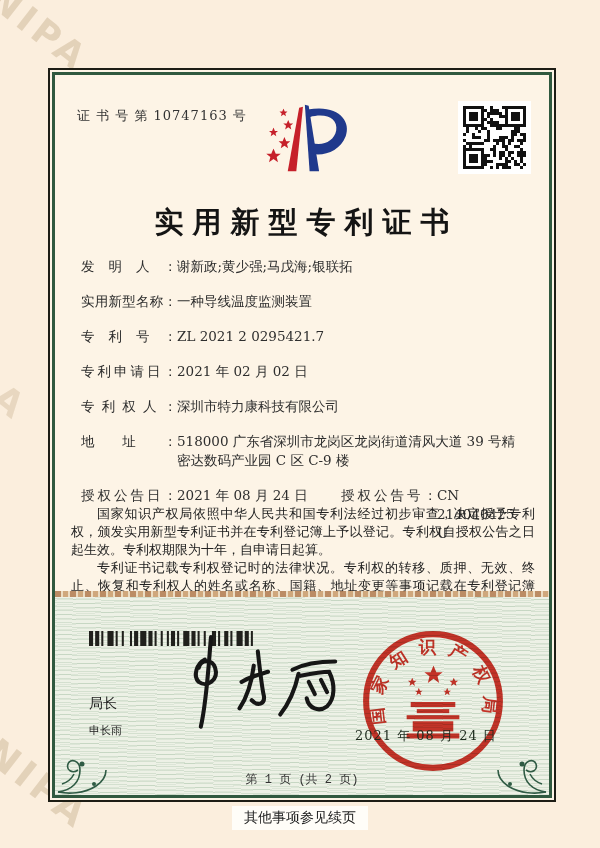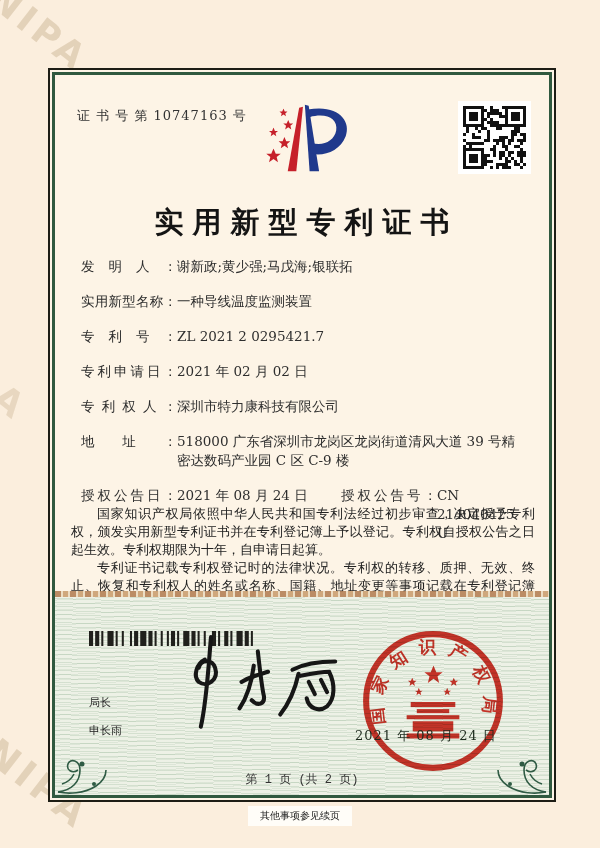--- a/index.html
+++ b/index.html
@@ -61,36 +61,36 @@
   }
 
   .greensec{
     position:absolute;left:0;right:0;bottom:0;height:198px;
     background:
       repeating-linear-gradient(2deg, rgba(110,155,115,.20) 0 1px, rgba(0,0,0,0) 1px 4px),
       repeating-linear-gradient(-3deg, rgba(110,155,115,.13) 0 1px, rgba(0,0,0,0) 1px 5px),
       #edf1e6;
   }
   .barcode{position:absolute;left:34px;top:34px;width:168px;height:15px;}
-  .director-label{position:absolute;left:34px;top:98px;font-size:11px;color:#222;}
+  .director-label{position:absolute;left:34px;top:98px;font-size:14px;color:#222;}
   .director-name{position:absolute;left:34px;top:126px;font-size:11px;color:#222;}
   .signature{position:absolute;left:106px;top:32px;width:214px;height:112px;z-index:2;}
   .seal{position:absolute;left:302px;top:28px;width:152px;height:152px;mix-blend-mode:multiply;opacity:.95;z-index:3;}
   .seal-date{
     position:absolute;left:300px;top:130px;width:170px;z-index:4;
     font-size:13px;color:#1e2b1e;letter-spacing:1px;white-space:nowrap;
   }
   .page-info{position:absolute;left:0;right:0;bottom:7px;text-align:center;font-size:12px;color:#333;font-family:Liberation Mono, monospace;}
   .flourish{position:absolute;bottom:1px;width:52px;height:44px;z-index:2;}
   .flourish.fl-left{left:1px;}
   .flourish.fl-right{right:1px;transform:scaleX(-1);}
 
   .contnote{
     position:absolute;left:50%;top:806px;transform:translateX(-50%);
-    background:#fffdf8;padding:3px 12px;font-size:10px;color:#222;z-index:2;white-space:nowrap;
+    background:#fffdf8;padding:3px 12px;font-size:14px;color:#222;z-index:2;white-space:nowrap;
   }
 </style>
 </head>
 <body>
 
 <div class="wm wm1">NIPA</div>
 <div class="wm wm2">CNIPA</div>
 <div class="wm wm3">A</div>
 <div class="wm wm4">NIPA</div>
 

